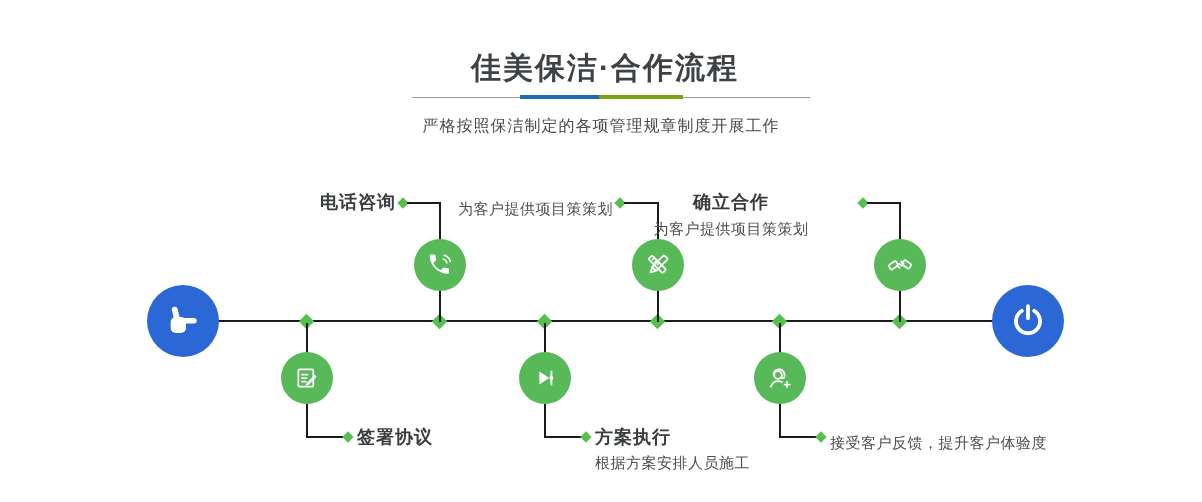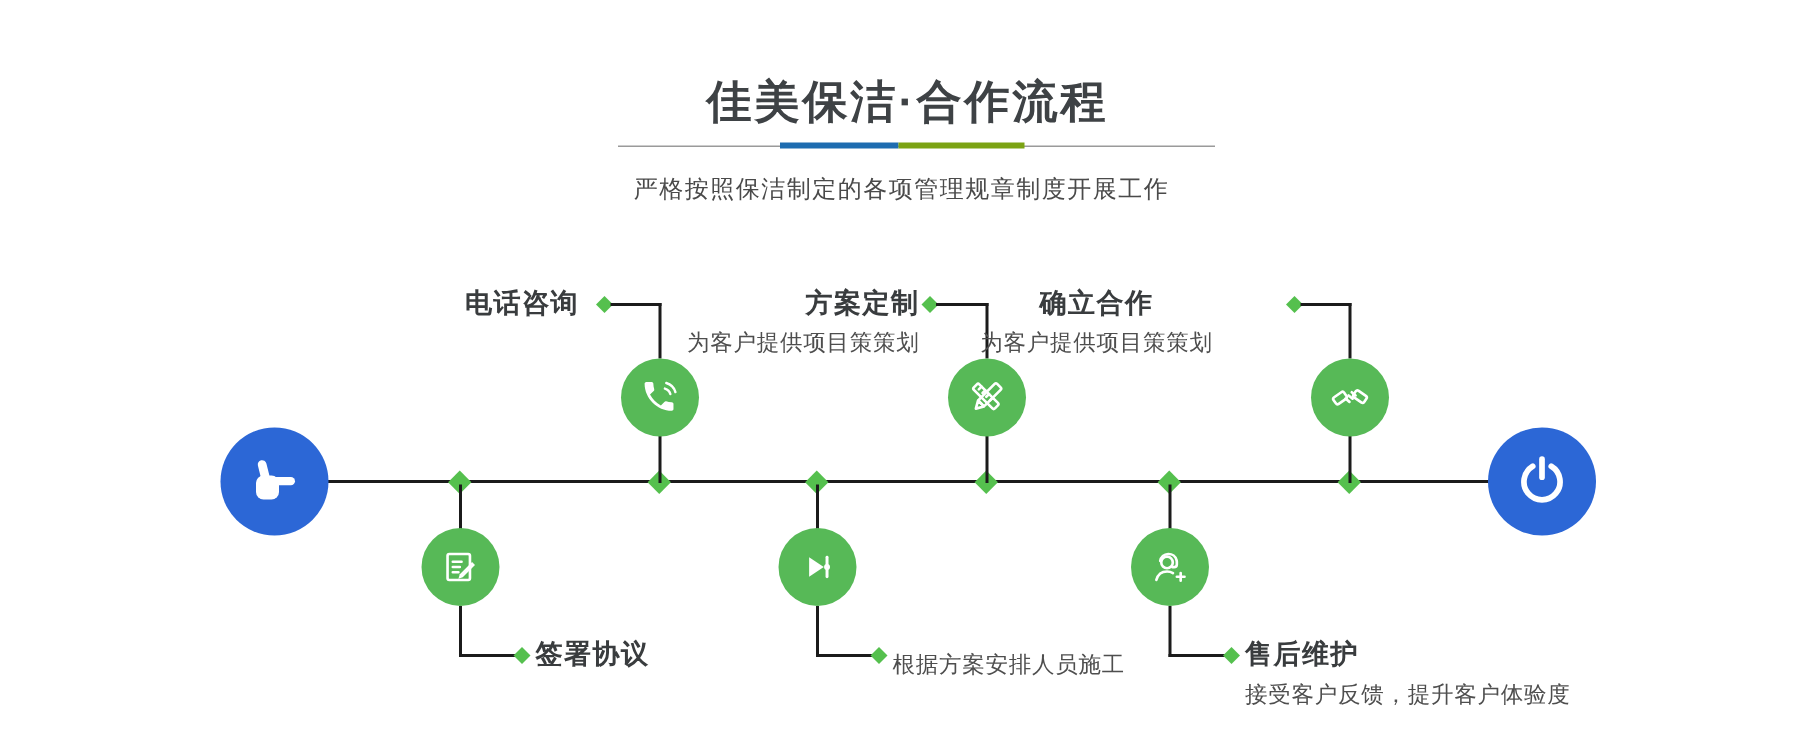--- a/index.html
+++ b/index.html
@@ -81,40 +81,39 @@
   </div>
 
   <div class="tl-diamond" style="left:301px;top:316px;"></div>
   <div class="tl-diamond" style="left:434px;top:316px;"></div>
   <div class="tl-diamond" style="left:539px;top:316px;"></div>
   <div class="tl-diamond" style="left:652px;top:316px;"></div>
   <div class="tl-diamond" style="left:774px;top:316px;"></div>
   <div class="tl-diamond" style="left:894px;top:316px;"></div>
 
   <div>
-    <div class="step-label top" style="left:136px;">
+    <div class="step-label top" style="left:146px;">
       <span class="t">电话咨询</span>
     </div>
     <div class="lbl-diamond" style="left:399px;top:199px;"></div>
     <div class="elbow-top" style="left:407px;top:202px;width:34px;height:37px;"></div>
     <div class="stem" style="left:439px;top:290px;height:32px;"></div>
     <div class="node green" style="left:414px;top:239px;">
       <svg width="28" height="28" viewBox="0 0 24 24">
         <path fill="#fff" d="M6.3 10.3c1.4 2.7 3.5 4.8 6.2 6.2l2-2c.3-.3.7-.4 1-.3 1 .3 2.1.5 3.2.5.6 0 1 .5 1 1v2.9c0 .6-.4 1-1 1C10.4 19.6 3.2 12.4 3.2 4.1c0-.6.5-1 1-1h3c.6 0 1 .4 1 1 0 1.1.2 2.2.5 3.2.1.3 0 .7-.3 1l-2.1 2z"></path>
         <g fill="none" stroke="#fff" stroke-width="1.4" stroke-linecap="round">
           <path d="M14.8 6.9a4.4 4.4 0 0 1 3.1 3.1"></path>
           <path d="M15.6 3.7a7.5 7.5 0 0 1 5.2 5.2"></path>
         </g>
       </svg>
     </div>
   </div>
 
   <div>
     <div class="step-label top" style="left:363px;">
-      <span class="t">方案定制</span>
       <span class="d">为客户提供项目策策划</span>
     </div>
     <div class="lbl-diamond" style="left:616px;top:199px;"></div>
     <div class="elbow-top" style="left:624px;top:202px;width:35px;height:37px;"></div>
     <div class="stem" style="left:657px;top:290px;height:32px;"></div>
     <div class="node green" style="left:632px;top:239px;">
       <svg width="28" height="28" viewBox="0 0 24 24">
         <g fill="none" stroke="#fff" stroke-width="1.5" stroke-linejoin="round" stroke-linecap="round">
           <g transform="rotate(-45 12 12)">
             <rect x="9.8" y="2.6" width="4.4" height="17" rx="1"></rect>
@@ -171,38 +170,38 @@
     <div class="node green" style="left:519px;top:352px;">
       <svg width="28" height="28" viewBox="0 0 24 24">
         <path fill="#fff" d="M7.2 6.4v11.2l8.4-5.6z"></path>
         <rect x="16.6" y="5.6" width="1.7" height="12.8" rx="0.85" fill="#fff"></rect>
         <circle cx="17.45" cy="12" r="1.7" fill="#fff"></circle>
       </svg>
     </div>
     <div class="elbow-bottom" style="left:544px;top:404px;width:41px;height:34px;"></div>
     <div class="lbl-diamond" style="left:582px;top:433px;"></div>
     <div class="step-label bottom" style="left:595px;">
+      <span class="t">方案执行</span>
       <span class="d">根据方案安排人员施工</span>
     </div>
   </div>
 
   <div>
     <div class="stem" style="left:779px;top:323px;height:30px;"></div>
     <div class="node green" style="left:754px;top:352px;">
       <svg width="28" height="28" viewBox="0 0 24 24">
         <g fill="none" stroke="#fff" stroke-width="1.5" stroke-linecap="round" stroke-linejoin="round">
           <circle cx="10.3" cy="9.4" r="3.3"></circle>
           <path d="M4.2 19.4c.9-3.1 3.3-4.8 6.1-4.8 1.2 0 2.4.3 3.4.9"></path>
           <path d="M6.4 8.6a4.8 4.8 0 0 1 9.4-.4"></path>
           <path d="M15.9 8.8v1.7c0 .9-.7 1.6-1.6 1.6h-.9"></path>
           <path d="M15.9 17.6h4.4M18.1 15.4v4.4"></path>
         </g>
       </svg>
     </div>
     <div class="elbow-bottom" style="left:779px;top:404px;width:41px;height:34px;"></div>
     <div class="lbl-diamond" style="left:817px;top:433px;"></div>
     <div class="step-label bottom" style="left:830px;">
-      <span class="t">售后维护</span>
       <span class="d">接受客户反馈，提升客户体验度</span>
     </div>
   </div>
 
 </div>
 
 </body></html>

